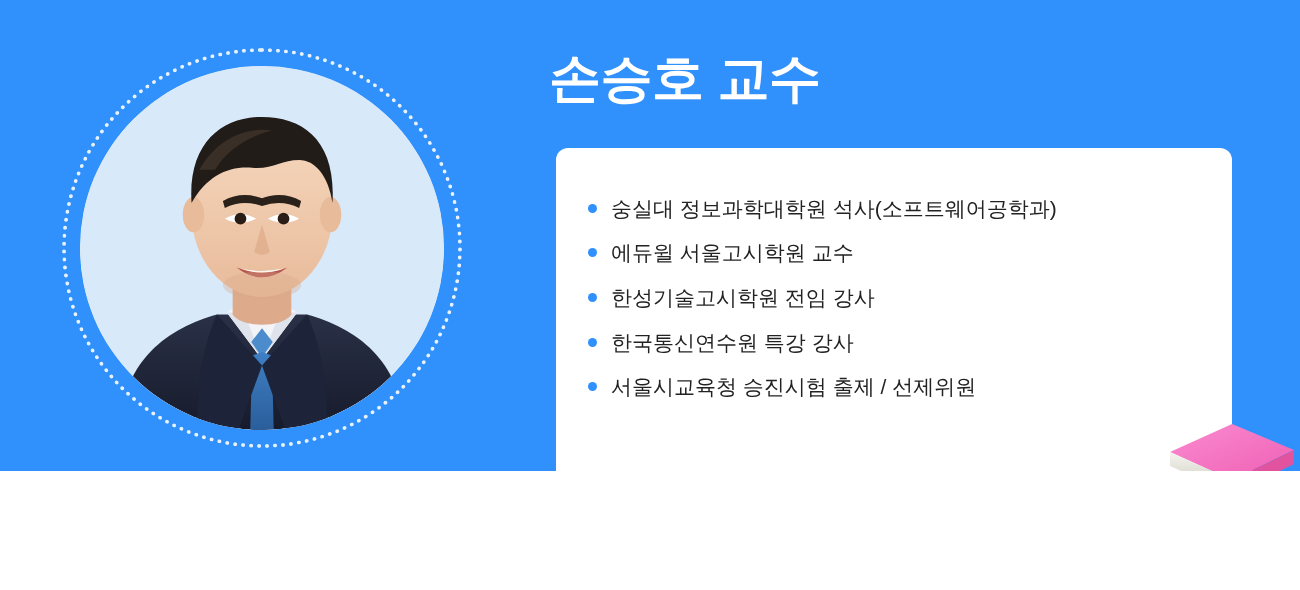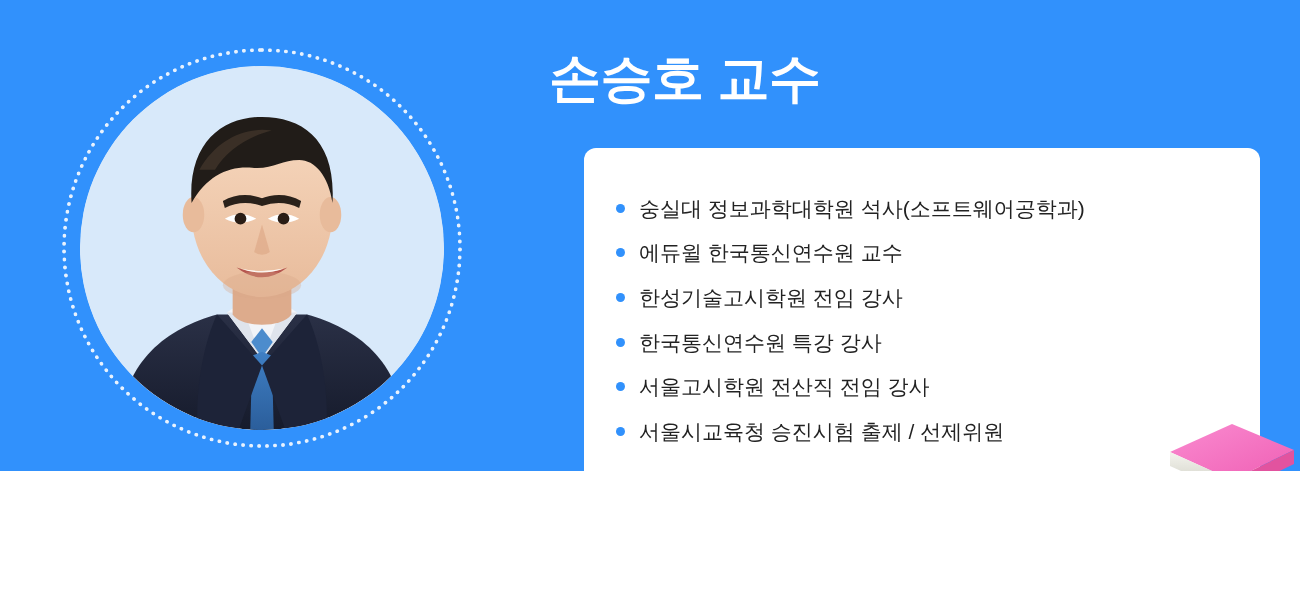--- a/index.html
+++ b/index.html
@@ -53,21 +53,20 @@
 
   
   .card {
     position: absolute;
     left: 556px;
     top: 148px;
     width: 676px;
     height: 340px;
     background: #ffffff;
     border-radius: 12px;
-    margin-left: 28px;
   }
   .cred-list {
     list-style: none;
     margin: 0;
     padding: 38px 0 0 0;
   }
   .cred-item {
     display: flex;
     align-items: center;
     height: 44.6px;
@@ -174,33 +173,29 @@
   <div class="title">손승호 교수</div>
 
   <div class="card">
     <ul class="cred-list">
       <li class="cred-item">
         <span class="bullet"></span>
         <span class="cred-text">숭실대 정보과학대학원 석사(소프트웨어공학과)</span>
       </li>
       <li class="cred-item">
         <span class="bullet"></span>
-        <span class="cred-text">에듀윌 한국통신연수원 교수</span>
+        <span class="cred-text">에듀윌 서울고시학원 교수</span>
       </li>
       <li class="cred-item">
         <span class="bullet"></span>
         <span class="cred-text">한성기술고시학원 전임 강사</span>
       </li>
       <li class="cred-item">
         <span class="bullet"></span>
         <span class="cred-text">한국통신연수원 특강 강사</span>
-      </li>
-      <li class="cred-item">
-        <span class="bullet"></span>
-        <span class="cred-text">서울고시학원 전산직 전임 강사</span>
       </li>
       <li class="cred-item">
         <span class="bullet"></span>
         <span class="cred-text">서울시교육청 승진시험 출제 / 선제위원</span>
       </li>
     </ul>
   </div>
 
   <div class="books">
     <svg width="152" height="186" viewBox="0 0 152 186">

